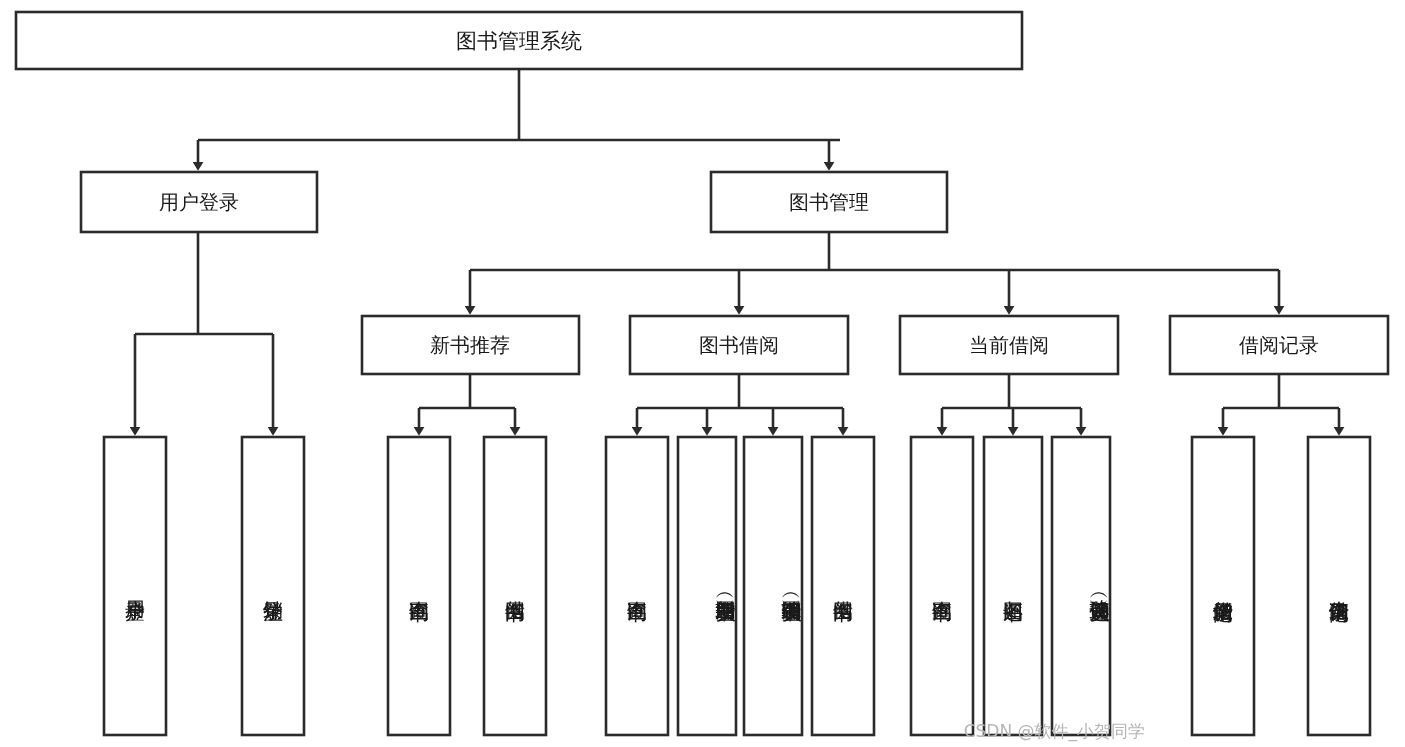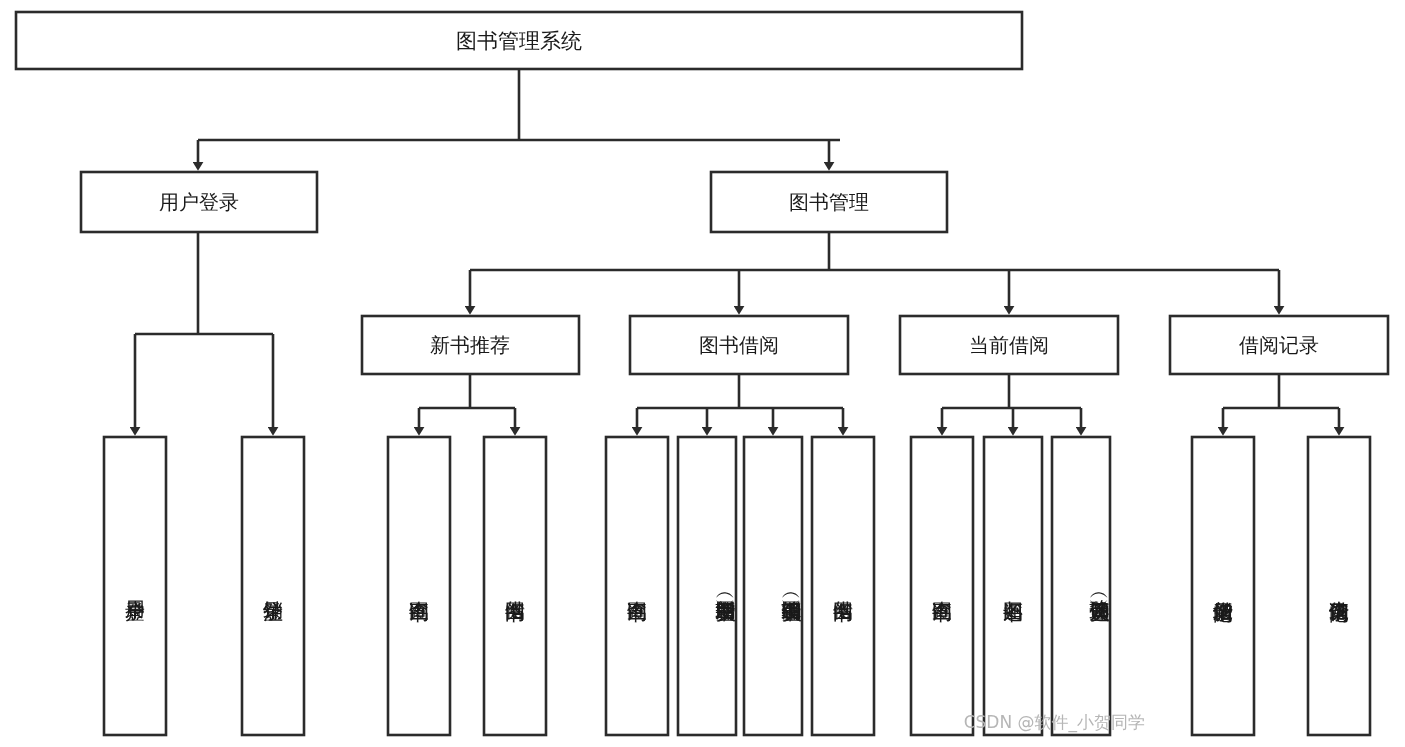--- a/index.html
+++ b/index.html
@@ -57,21 +57,21 @@
   }
   .edge {
     stroke: #2b2b2b;
     stroke-width: 2.6;
     fill: none;
     stroke-linecap: butt;
   }
   #watermark {
     position: absolute;
     right: 8px;
-    bottom: 13px;
+    bottom: 4px;
     font-family: "DejaVu Sans", "Liberation Sans", sans-serif;
     font-size: 17px;
     color: #b6b6b6;
     white-space: nowrap;
     pointer-events: none;
   }
 </style>
 </head>
 <body>
 

